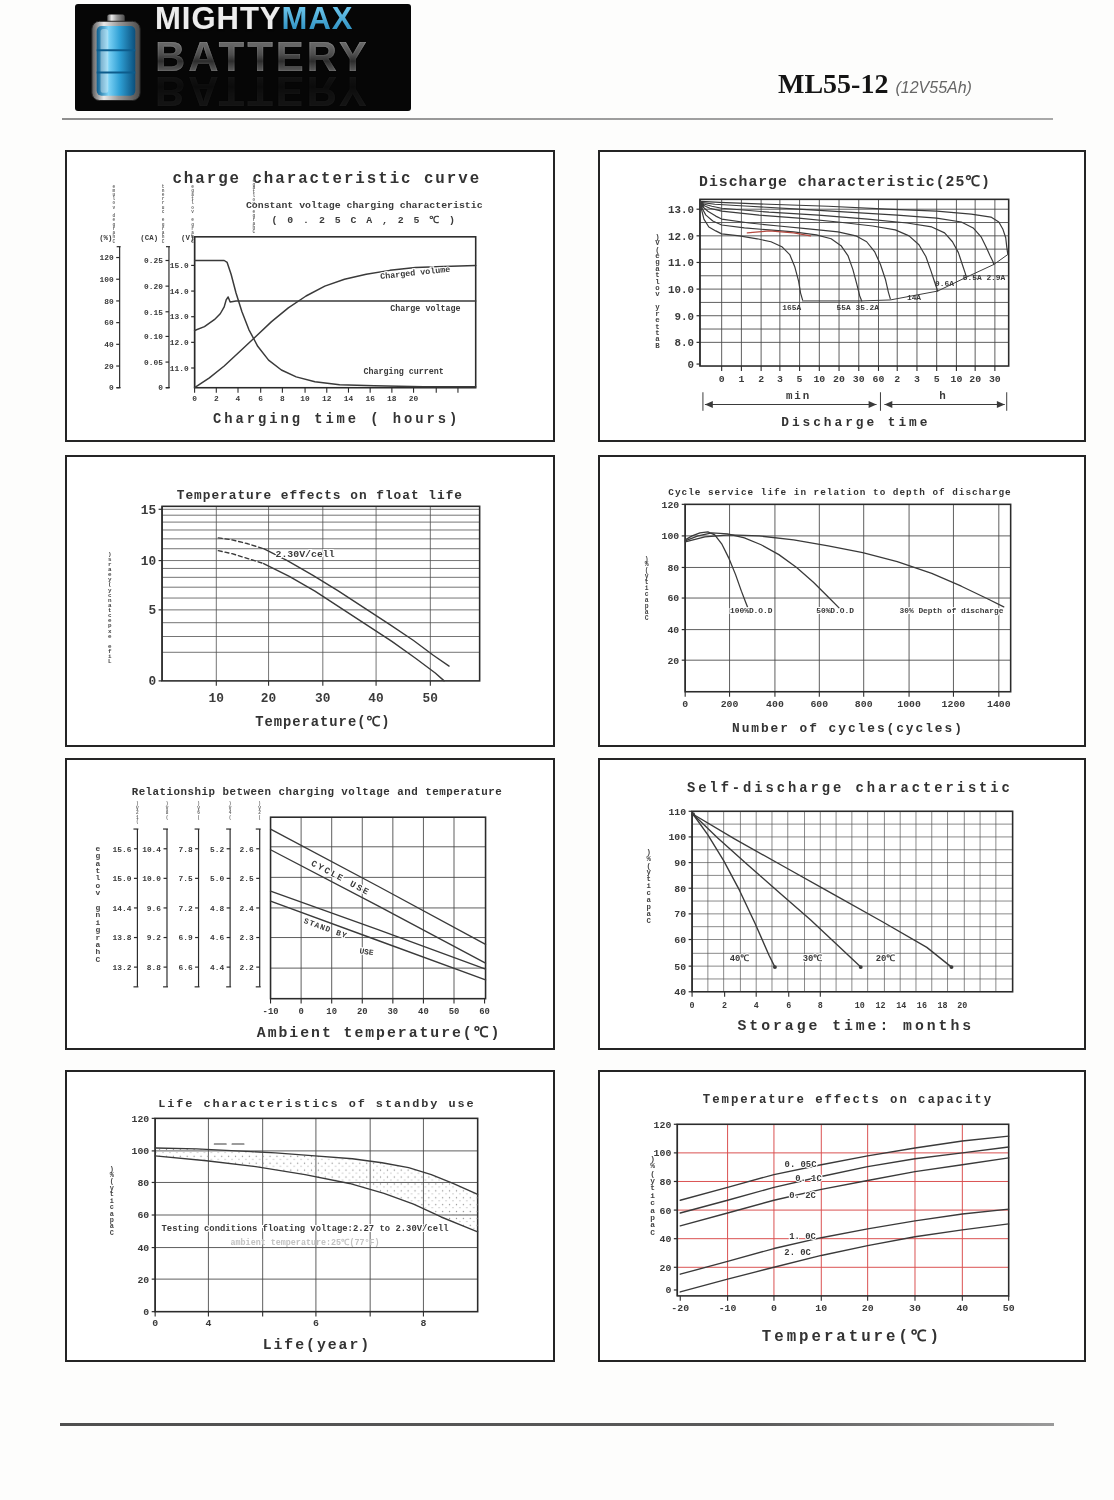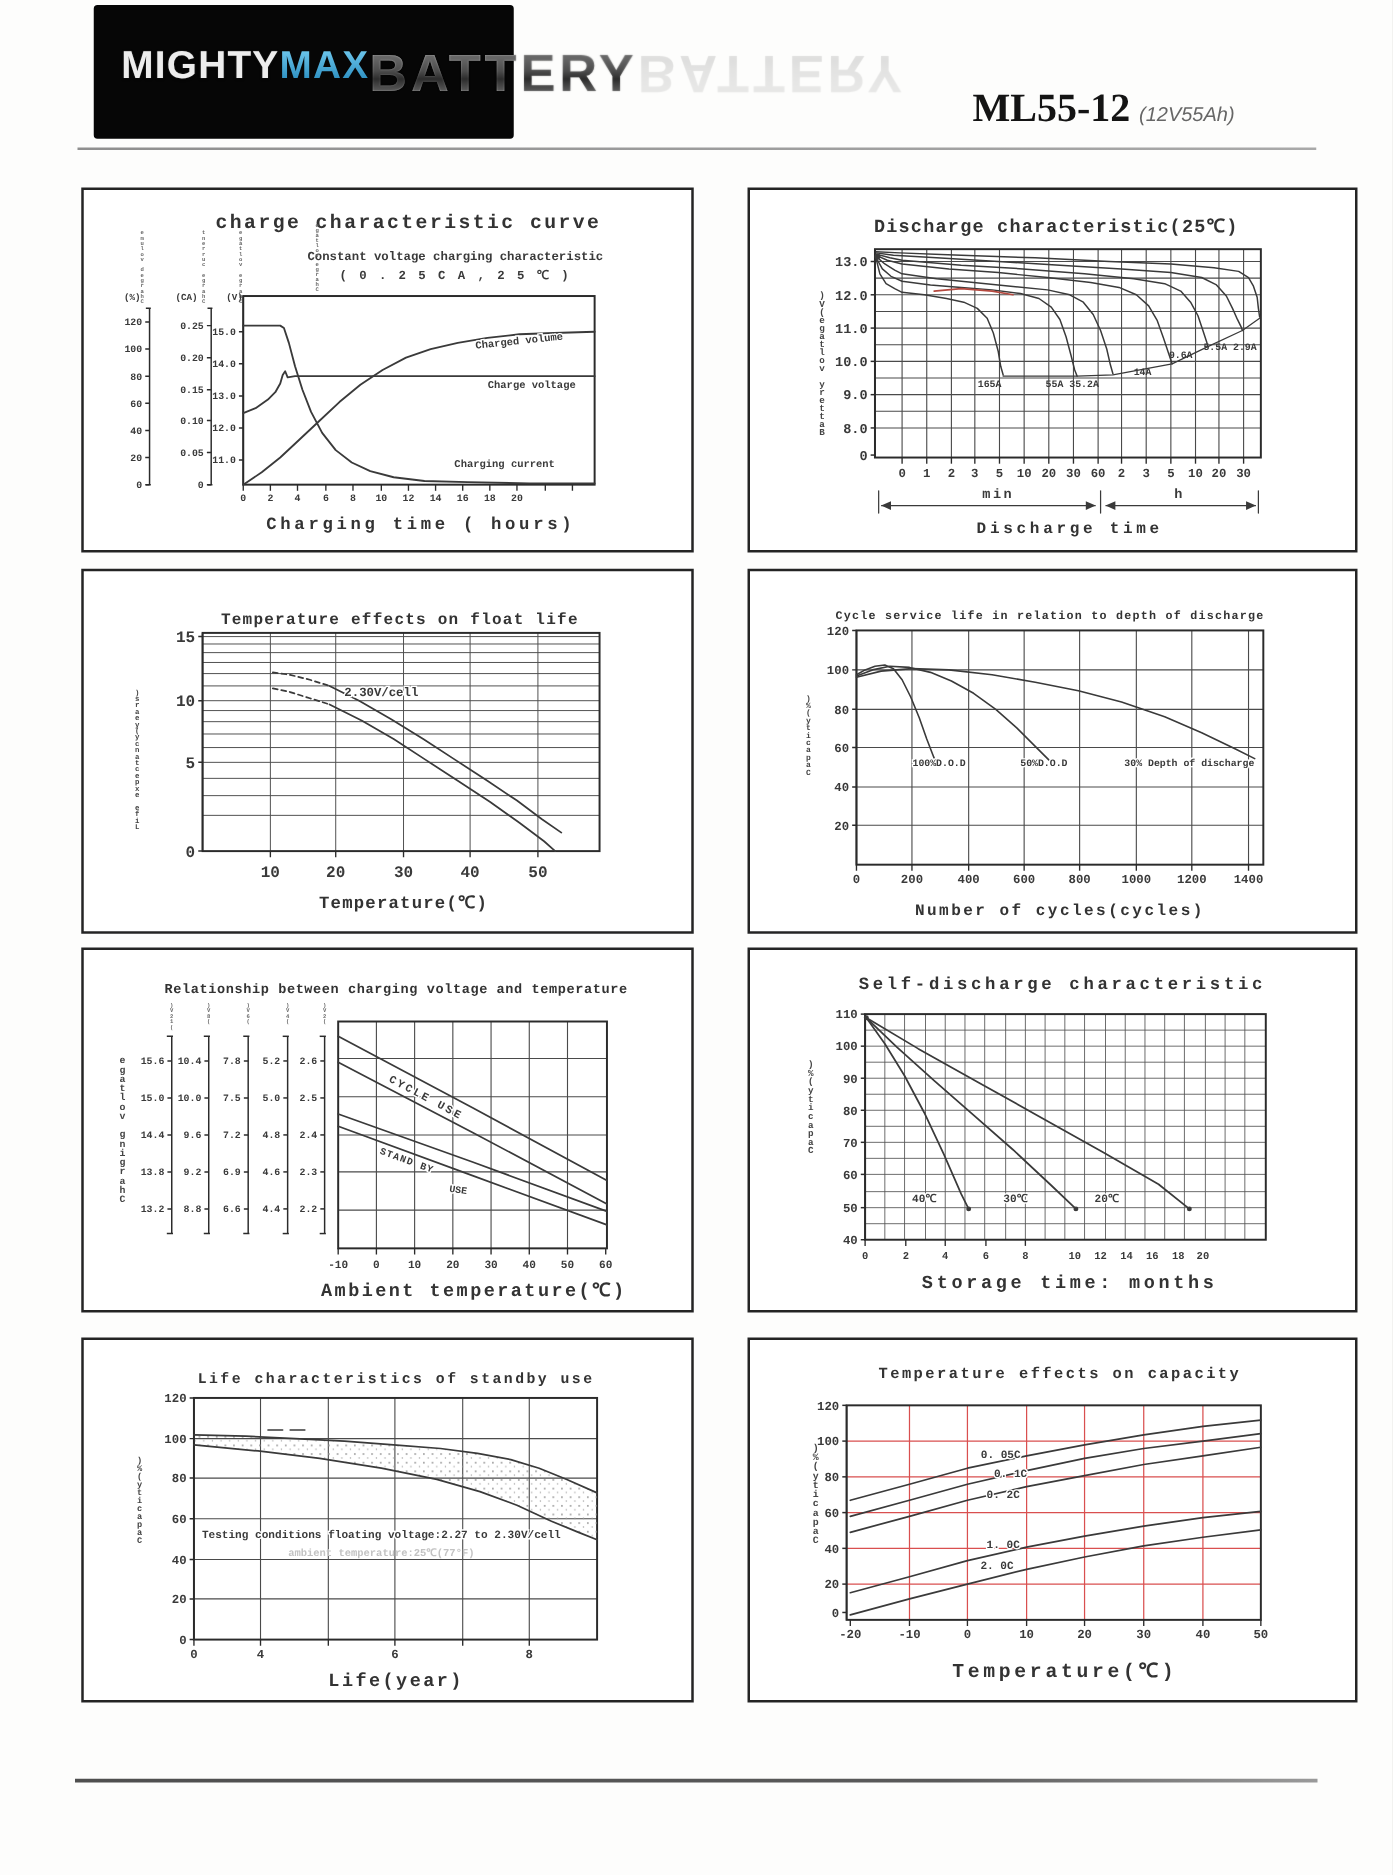--- a/index.html
+++ b/index.html
@@ -3,31 +3,31 @@
 <meta charset="utf-8">
 <style>
   html,body{margin:0;padding:0;background:#e9e9e7;}
   #page{position:relative;width:1114px;height:1500px;background:#fdfdfc;margin:0 auto;
         font-family:"Liberation Mono", monospace; overflow:hidden;}
   .panel{position:absolute;background:#fff;border:2px solid #242424;box-sizing:border-box;}
   .panel svg{display:block;}
   #logo{position:absolute;left:75px;top:4px;width:336px;height:107px;background:#060606;
         border-radius:3px;display:flex;align-items:center;padding:0;box-sizing:border-box;}
   #logo-batt{margin:6px 4px 6px 12px;}
-  #logo-textcol{display:flex;flex-direction:row;line-height:1;margin-left:6px;}
+  #logo-textcol{display:flex;flex-direction:column;line-height:1;margin-left:6px;}
   .logo-line1{font-family:"Liberation Sans",sans-serif;font-weight:bold;font-size:31px;letter-spacing:1px;}
   .logo-mighty{color:#ededed;text-shadow:0 1px 2px #000, 0 0 1px #777;}
   .logo-max{background:linear-gradient(180deg,#7dd4f7,#1f84b8);-webkit-background-clip:text;background-clip:text;color:#3fa9dc;-webkit-text-fill-color:transparent;}
   .logo-line2{font-family:"Liberation Sans",sans-serif;font-weight:bold;font-size:42px;letter-spacing:3px;margin-top:2px;
         background:linear-gradient(180deg,#ffffff 20%,#bdbdbd 45%,#6e6e6e 60%,#e8e8e8 85%);
         -webkit-background-clip:text;background-clip:text;color:#c9c9c9;-webkit-text-fill-color:transparent;
         text-shadow:0 0 1px rgba(0,0,0,.6);}
   .logo-reflect{transform:scaleY(-1);opacity:.14;margin-top:-8px;}
   #model-block{position:absolute;left:778px;top:68px;white-space:nowrap;}
-  #model-name{font-family:"Liberation Serif",serif;font-weight:bold;font-size:32px;color:#141414;text-align:right;}
+  #model-name{font-family:"Liberation Serif",serif;font-weight:bold;font-size:28px;color:#141414;text-align:right;}
   #model-spec{font-family:Liberation Sans, sans-serif;font-style:italic;font-size:16px;color:#666;margin-left:7px;}
   .hr-top{position:absolute;left:62px;top:118px;width:991px;height:2px;
           background:linear-gradient(90deg,#8f8f8f,#a9a9a9);}
   .hr-bottom{position:absolute;left:60px;top:1423px;width:994px;height:3px;
           background:linear-gradient(90deg,#4f4f4f 0%,#5a5a5a 70%,#9a9a9a 100%);}
 </style>
 </head>
 <body>
 
 <div id="page">

